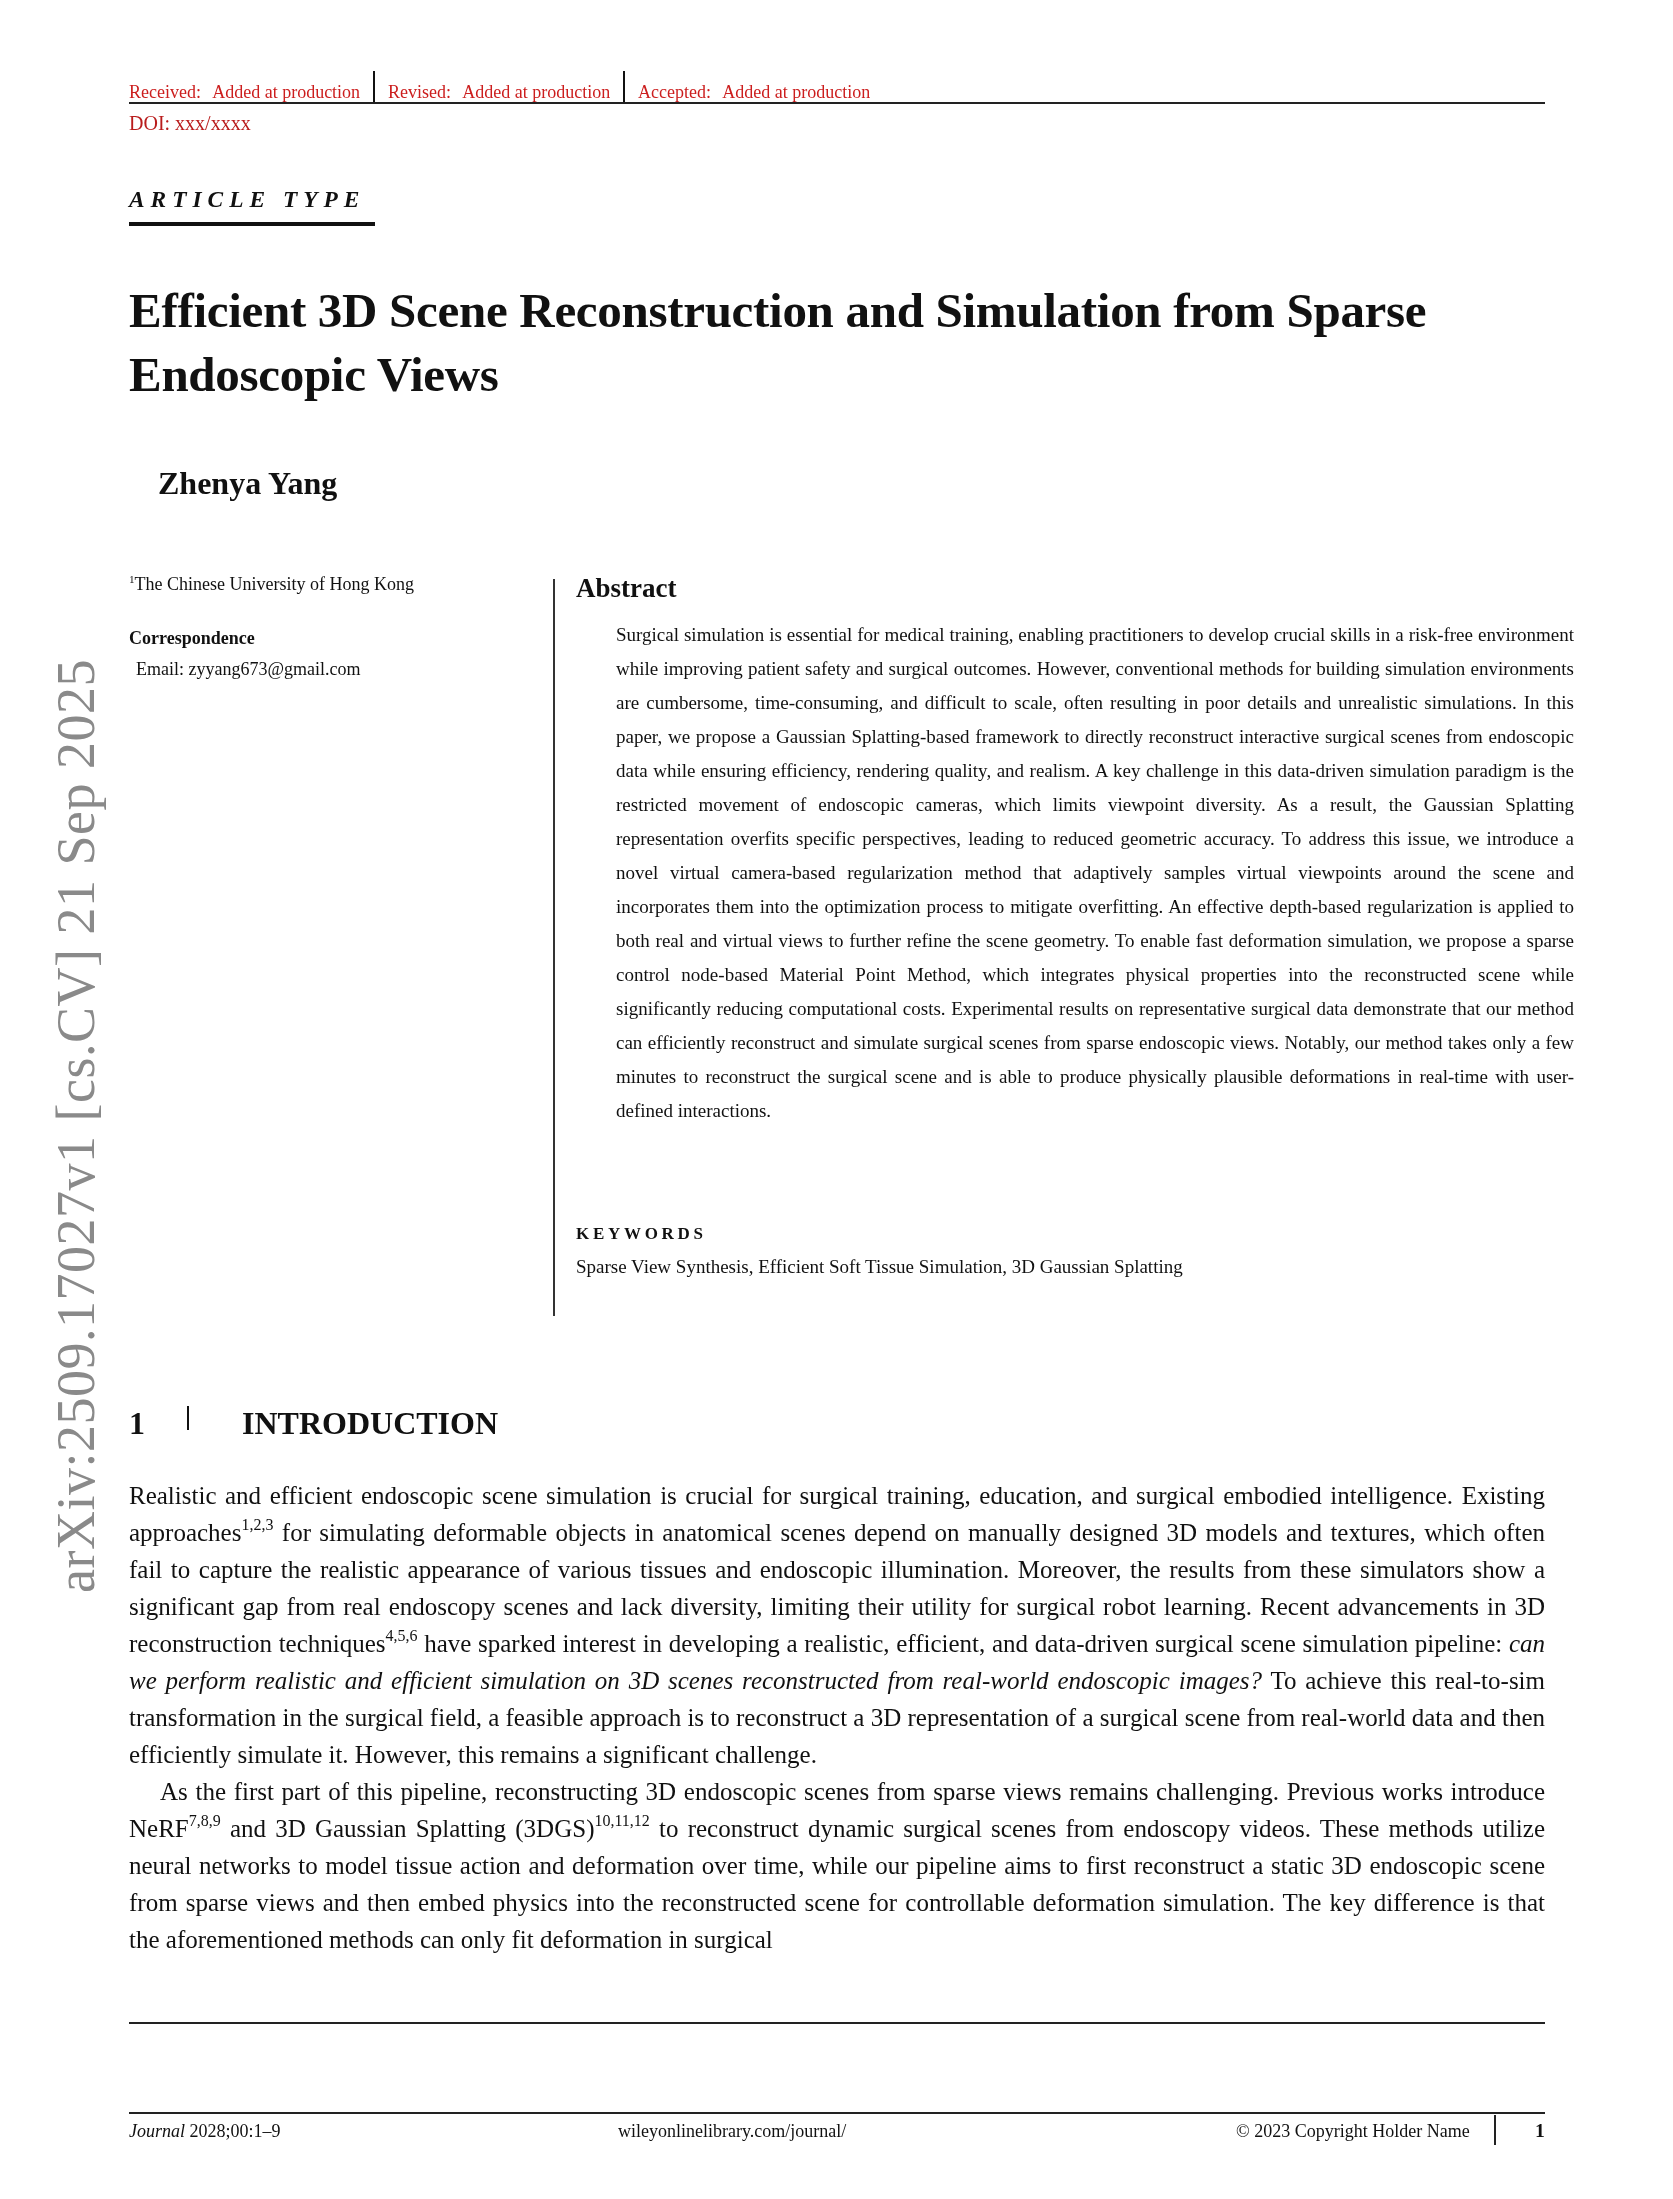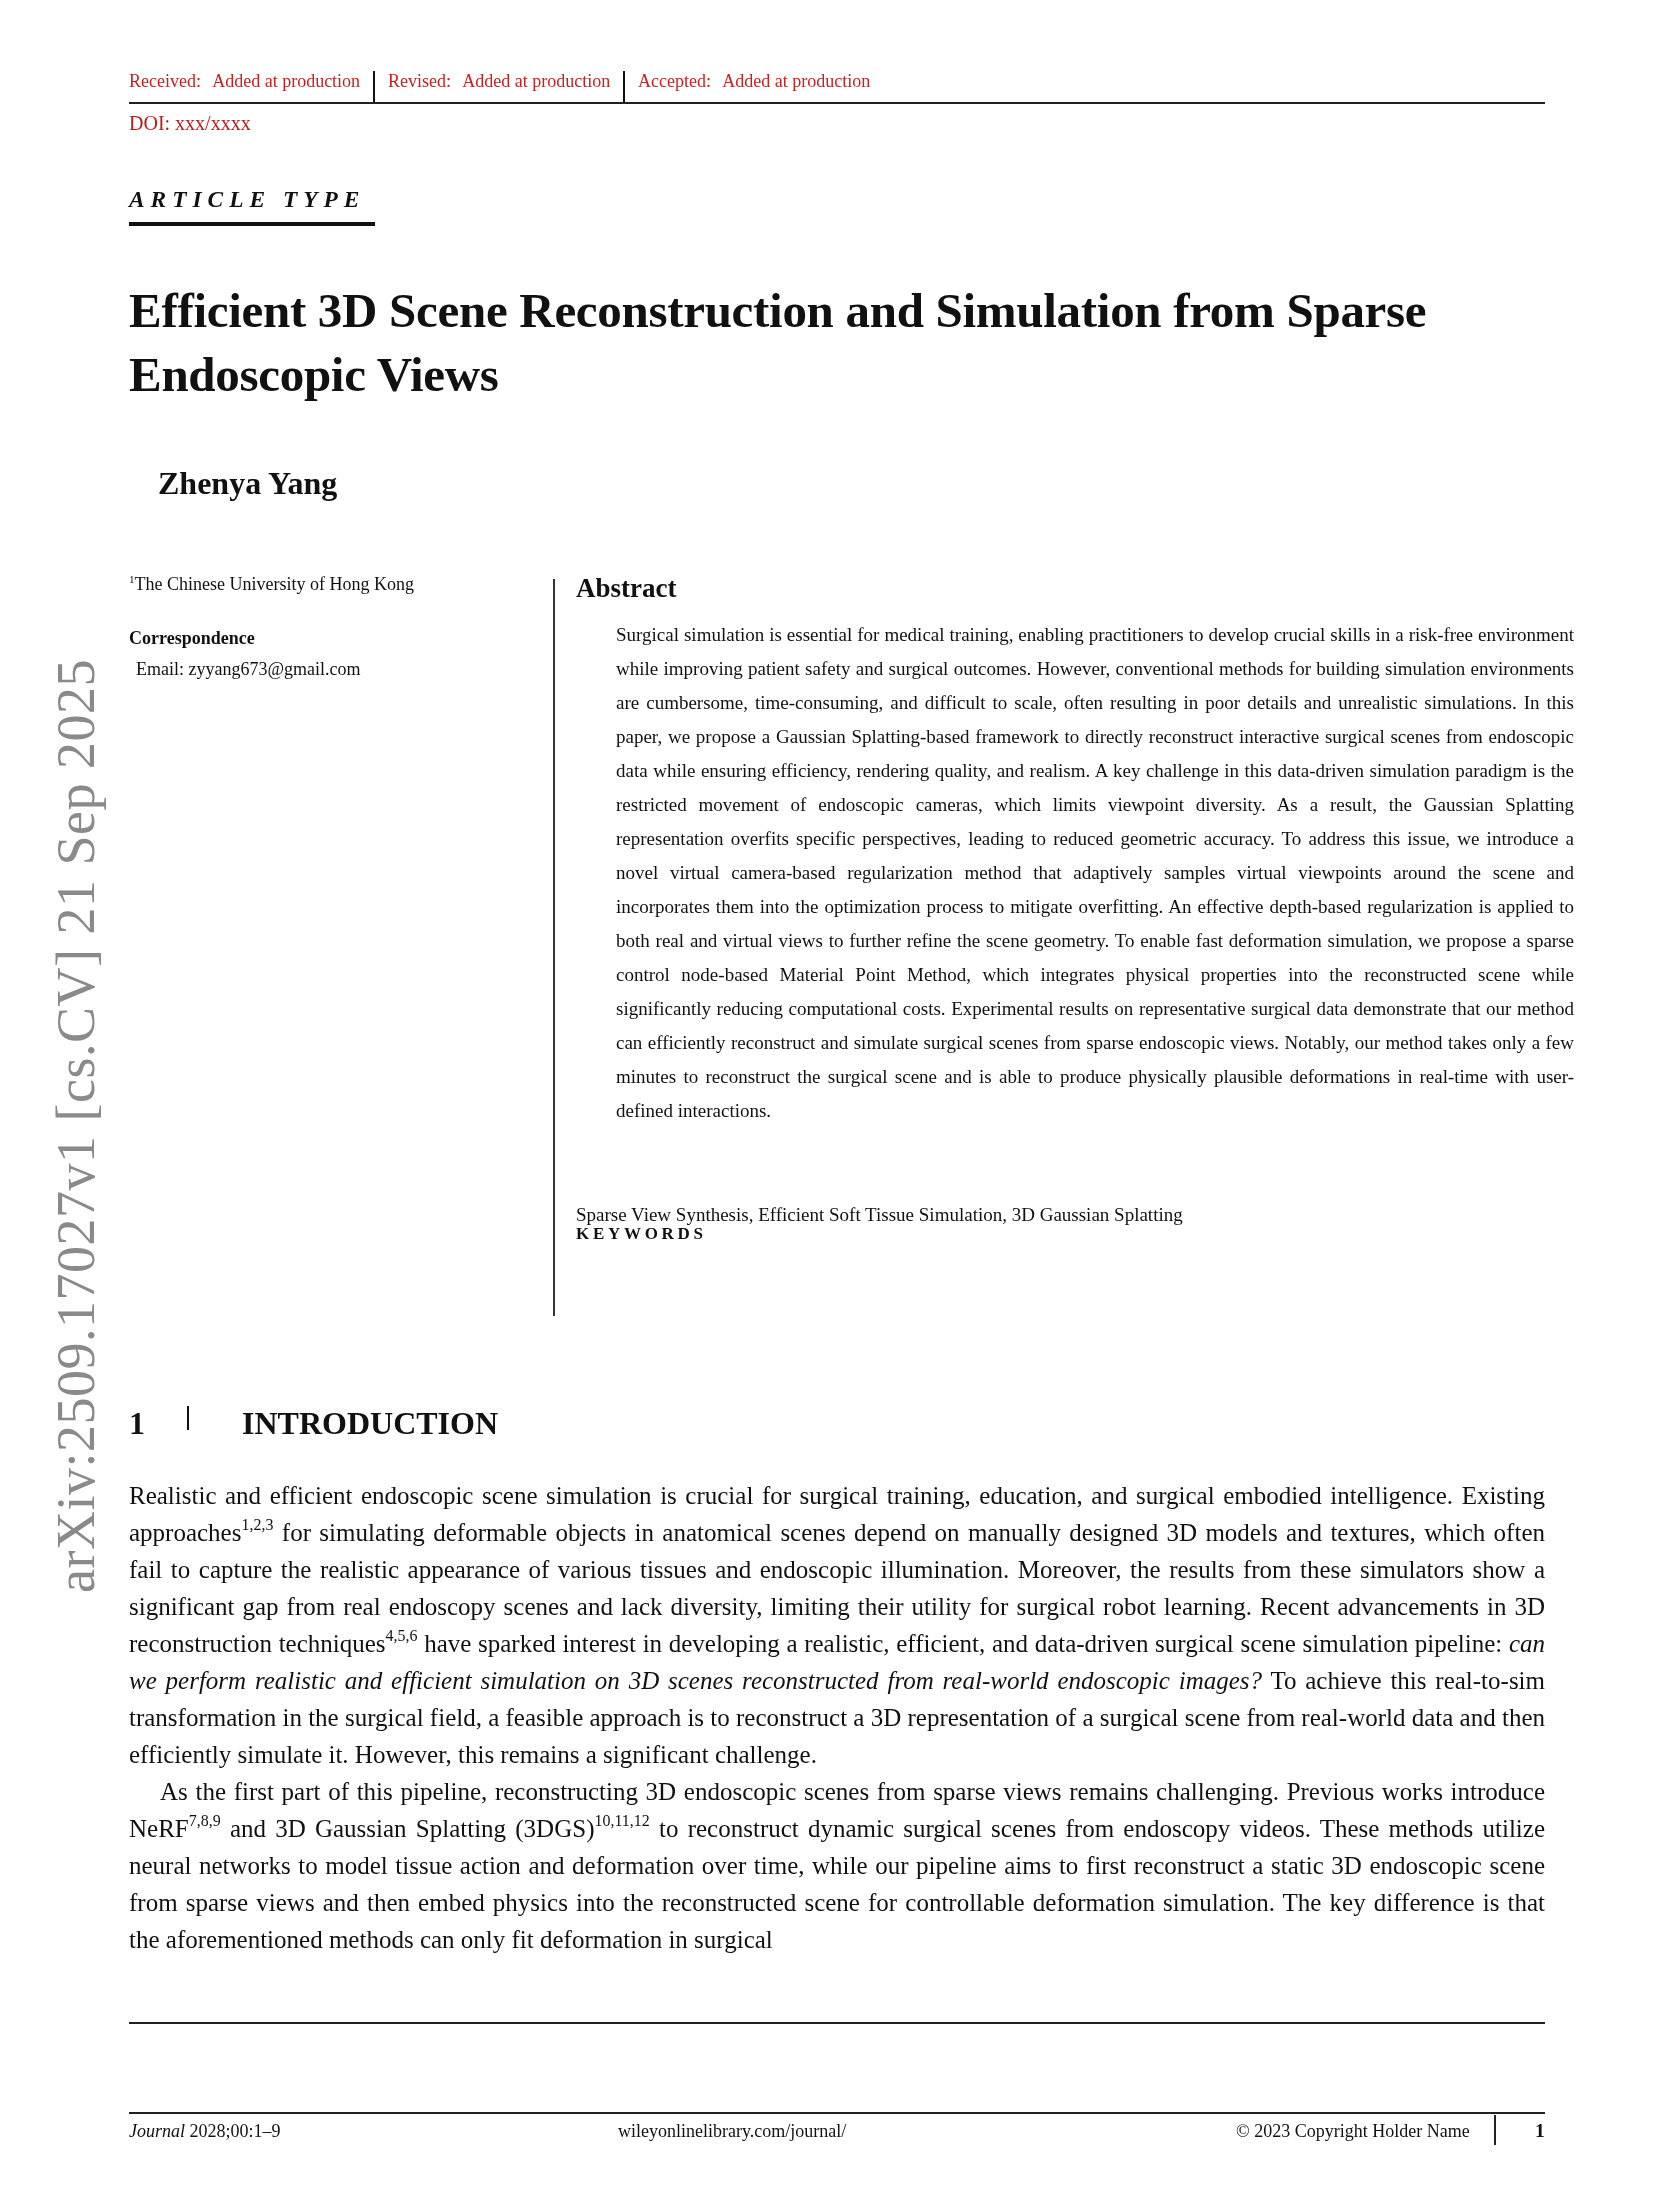--- a/index.html
+++ b/index.html
@@ -2,42 +2,42 @@
 <html style="font-size:15px"><head>
 <meta charset="utf-8">
 <style>
   html, body { margin: 0; padding: 0; background: #ffffff; }
   body {
     width: 1673px; height: 2200px; position: relative; overflow: hidden;
     font-family: "Liberation Serif", "DejaVu Serif", serif; color: #111;
   }
   .abs { position: absolute; }
   
-  .hdr { left: 129px; top: 71px; height: 32px; display: flex; align-items: flex-start; font-size: 18px; color: #cc1e1e; }
+  .hdr { left: 129px; top: 71px; height: 32px; display: flex; align-items: flex-end; font-size: 18px; color: #cc1e1e; }
   .hdr .item { padding: 0 13px; white-space: nowrap; }
   .hdr .item:first-child { padding-left: 0; }
   .hdr .lab { margin-right: 11.2px; }
   .hdr .sep { width: 1.9px; height: 32px; background: #111; }
   .hdr-rule { left: 129px; top: 102px; width: 1416px; height: 1.9px; background: #222; }
   .doi { left: 129px; top: 112px; font-size: 20px; color: #b91c1c; }
   .atype { left: 129px; top: 186px; font-size: 23.4px; font-weight: bold; letter-spacing: 6px; font-style: italic; }
   .atype-rule { left: 129px; top: 222px; width: 246px; height: 3.7px; background: #111; }
   .title { left: 129px; top: 279px; width: 1424px; font-size: 49px; font-weight: bold; line-height: 64px; letter-spacing: -0.3px; }
   .author { left: 129px; top: 465px; font-size: 32px; font-weight: bold; margin-left: 29px; }
   
   .affil { left: 129px; top: 573px; font-size: 18px; }
   .affil sup { font-size: 11.2px; vertical-align: 6.6px; }
   .corr-h { left: 129px; top: 628px; font-size: 18px; font-weight: bold; }
   .corr-e { left: 136px; top: 659px; font-size: 18px; }
   
   .vrule { left: 553px; top: 579px; width: 1.9px; height: 737px; background: #333; }
   .abs-h { left: 576px; top: 573px; font-size: 27px; font-weight: bold; }
   .abs-body { left: 576px; top: 618px; width: 958px; font-size: 19px; line-height: 34px; text-align: justify; margin-left: 40px; }
   .kw-h { left: 576px; top: 1224px; font-size: 17px; font-weight: bold; letter-spacing: 3.7px; }
-  .kw-body { left: 576px; top: 1204px; font-size: 19px; text-align: center; }
+  .kw-body { left: 576px; top: 1256px; font-size: 19px; text-align: center; }
   
   .stamp {
     left: 45px; top: 1593px; transform-origin: 0 0; transform: rotate(-90deg);
     font-size: 54px; color: #8a8a8a; white-space: nowrap; letter-spacing: 0.5px;
   }
   
   .sec-num { left: 129px; top: 1405px; font-size: 32px; font-weight: bold; }
   .sec-bar { left: 187px; top: 1406px; width: 1.9px; height: 24px; background: #111; }
   .sec-title { left: 242px; top: 1405px; font-size: 32px; font-weight: bold; }
   .intro { left: 129px; top: 1477px; width: 1416px; font-size: 25px; line-height: 37px; text-align: justify; }

